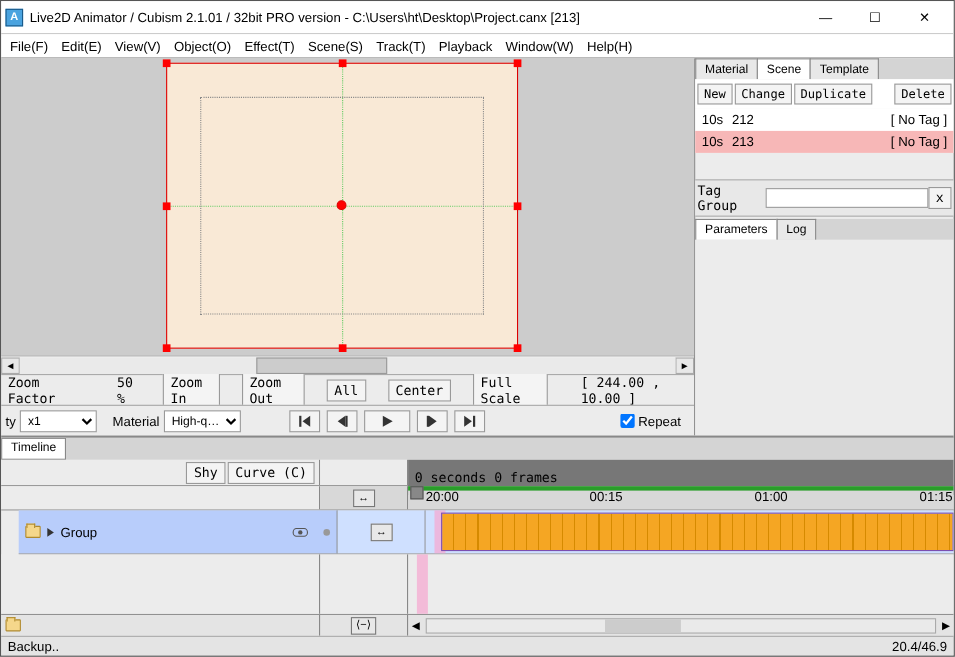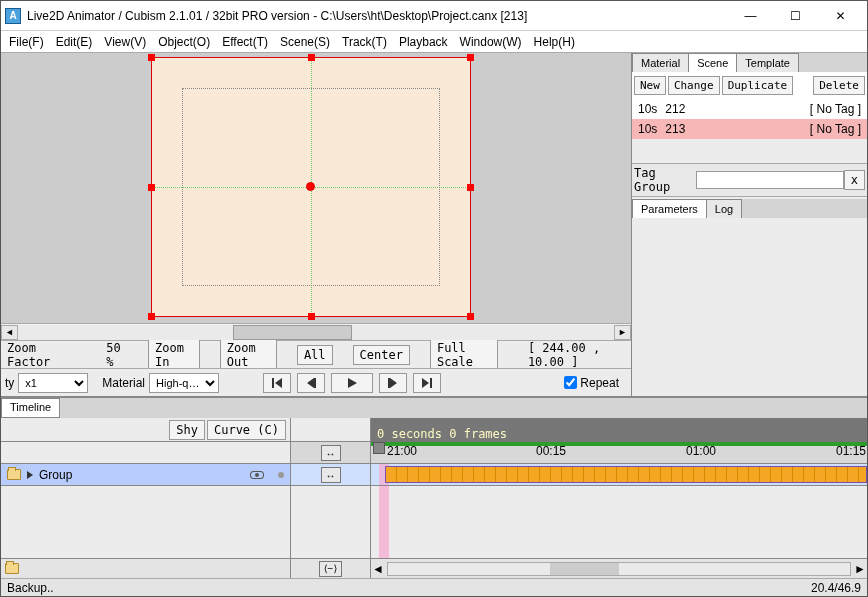--- a/index.html
+++ b/index.html
@@ -41,30 +41,30 @@
 .tagsearch input { flex:1; border:1px solid #999; height:18px; font-size:11px; padding:0 2px;}
 .tagsearch .btn { width:24px; text-align:center; padding:2px 0;}
 .paramtabs { display:flex; background:#d4d4d4; margin-top:2px;}
 .paramarea { flex:1; background:#ececec; }
 .timeline-wrap { height:182px; display:flex; flex-direction:column; border-top:2px solid #888; background:#ececec;}
 .tl-tabrow { height:20px; display:flex; background:#d4d4d4;}
 .tl-tab { padding:2px 8px; border:1px solid #888; background:#fff; font-size:11px;}
 .tl-top { height:24px; display:flex; border-bottom:1px solid #888;}
 .tl-left { width:290px; display:flex; align-items:center; justify-content:flex-end; padding-right:4px; gap:2px; border-right:1px solid #888; background:#ececec;}
 .tl-mid { width:80px; border-right:1px solid #888; display:flex;align-items:center;justify-content:center; background:#ececec;}
-.tl-right { flex:1; background:#777; color:#fef9c3; display:flex; align-items:center; padding:16px 6px; font-family:monospace; position:relative;}
+.tl-right { flex:1; background:#777; color:#000000; display:flex; align-items:center; padding:16px 6px; font-family:monospace; position:relative;}
 .tl-ruler { height:22px; display:flex; border-bottom:1px solid #888;}
 .tl-ruler-left { width:290px; border-right:1px solid #888; background:#ececec;}
 .tl-ruler-mid { width:80px; border-right:1px solid #888; background:#d8d8d8; display:flex;align-items:center;justify-content:center;}
 .tl-ruler-right { flex:1; background:#d8d8d8; position:relative; font-family:monospace; font-size:10px;}
 .tl-ruler-right .tick{position:absolute; top:2px;}
 .tl-ruler-right .greenbar{position:absolute;left:0;right:0;top:0;height:4px;background:#2a9d2a;}
 .tl-ruler-right .playhead{position:absolute;left:0;top:0;width:14px;height:100%;}
 .tl-ruler-right .playhead::before{content:"";position:absolute;left:2px;top:0;width:10px;height:10px;background:#888;border:1px solid #555;}
-.tl-track { height:22px; display:flex; border-bottom:1px solid #888;}
+.tl-track { height:40px; display:flex; border-bottom:1px solid #888;margin-left:16px;}
 .tl-track-left { width:290px; border-right:1px solid #888; background:#cfe0ff; display:flex; align-items:center; padding:0 6px; gap:6px;}
 .tl-track-left.sel { background:#b8cdfb; }
 .tl-track-mid { width:80px; border-right:1px solid #888; background:#cfe0ff; display:flex;align-items:center;justify-content:center;}
 .tl-track-right { flex:1; background:#cfe0ff; position:relative;}
 .clip { position:absolute; left:14px; right:0; top:2px; bottom:2px; background:repeating-linear-gradient(90deg,#f5a623,#f5a623 10px,#d68a00 10px,#d68a00 11px); border:1px solid #7b4fb0;}
 .pinkcursor { position:absolute; left:8px; top:0; width:10px; height:100%; background:#f7a7d0; opacity:.7;}
 .tl-body { flex:1; display:flex; background:#ececec; position:relative;}
 .tl-body-left{width:290px;border-right:1px solid #888;}
 .tl-body-mid{width:80px;border-right:1px solid #888;}
 .tl-body-right{flex:1;position:relative;}
@@ -248,21 +248,21 @@
     <div class="tl-right">0 seconds  0 frames</div>
   </div>
   <div class="tl-ruler">
     <div class="tl-ruler-left"></div>
     <div class="tl-ruler-mid">
         <span class="arrbox">↔</span>
       </div>
     <div class="tl-ruler-right">
       <div class="greenbar"></div>
       <div class="playhead"></div>
-      <span class="tick" style="left:16px">21:00</span>
+      <span class="tick" style="left:16px">20:00</span>
       <span class="tick" style="left:165px">00:15</span>
       <span class="tick" style="left:315px">01:00</span>
       <span class="tick" style="left:465px">01:15</span>
     </div>
   </div>
   <div class="tl-track">
     <div class="tl-track-left sel">
       <span class="folder-icon"></span>
       <span class="tri"></span>
       <span>Group</span>

